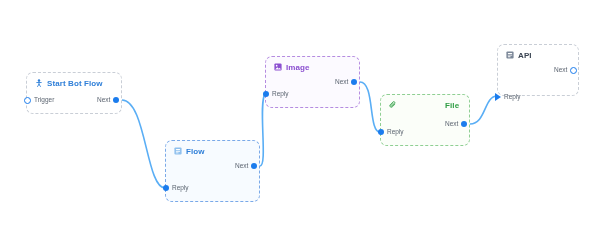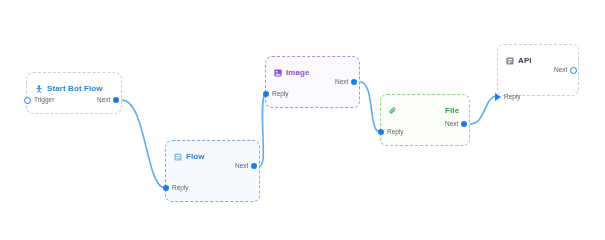--- a/index.html
+++ b/index.html
@@ -32,33 +32,33 @@
     background: #ffffff;
     border: 1px dashed #c9ced6;
   }
   .node.sel-blue   { border: 1px dashed #7aa9e8; background: #f7fbff; }
   .node.sel-purple { border: 1px dashed #b58ce0; background: #fcfaff; }
   .node.sel-green  { border: 1px dashed #8fcf93; background: #fbfef9; }
   .node.sel-gray   { border: 1px dashed #c9ced6; background: #ffffff; }
 
   .node-header {
     display: flex;
-    align-items: flex-end;
+    align-items: flex-start;
     gap: 4px;
     padding: 6px 8px 0 8px;
     height: 14px;
   }
   .node-title {
     font-size: 8px;
     font-weight: bold;
     letter-spacing: 0.1px;
     color: #1f2b3a;
     white-space: nowrap;
   }
-  .t-blue   { color: #2f7fd8; margin-top: 9px; }
+  .t-blue   { color: #2f7fd8; }
   .t-purple { color: #8b4fd0; }
   .t-green  { color: #2f9e44; padding-left: 44px; }
   .t-gray   { color: #3a4452; }
 
   .hdr-icon {
     width: 8px;
     height: 8px;
     display: inline-block;
     flex: 0 0 auto;
     line-height: 0;

